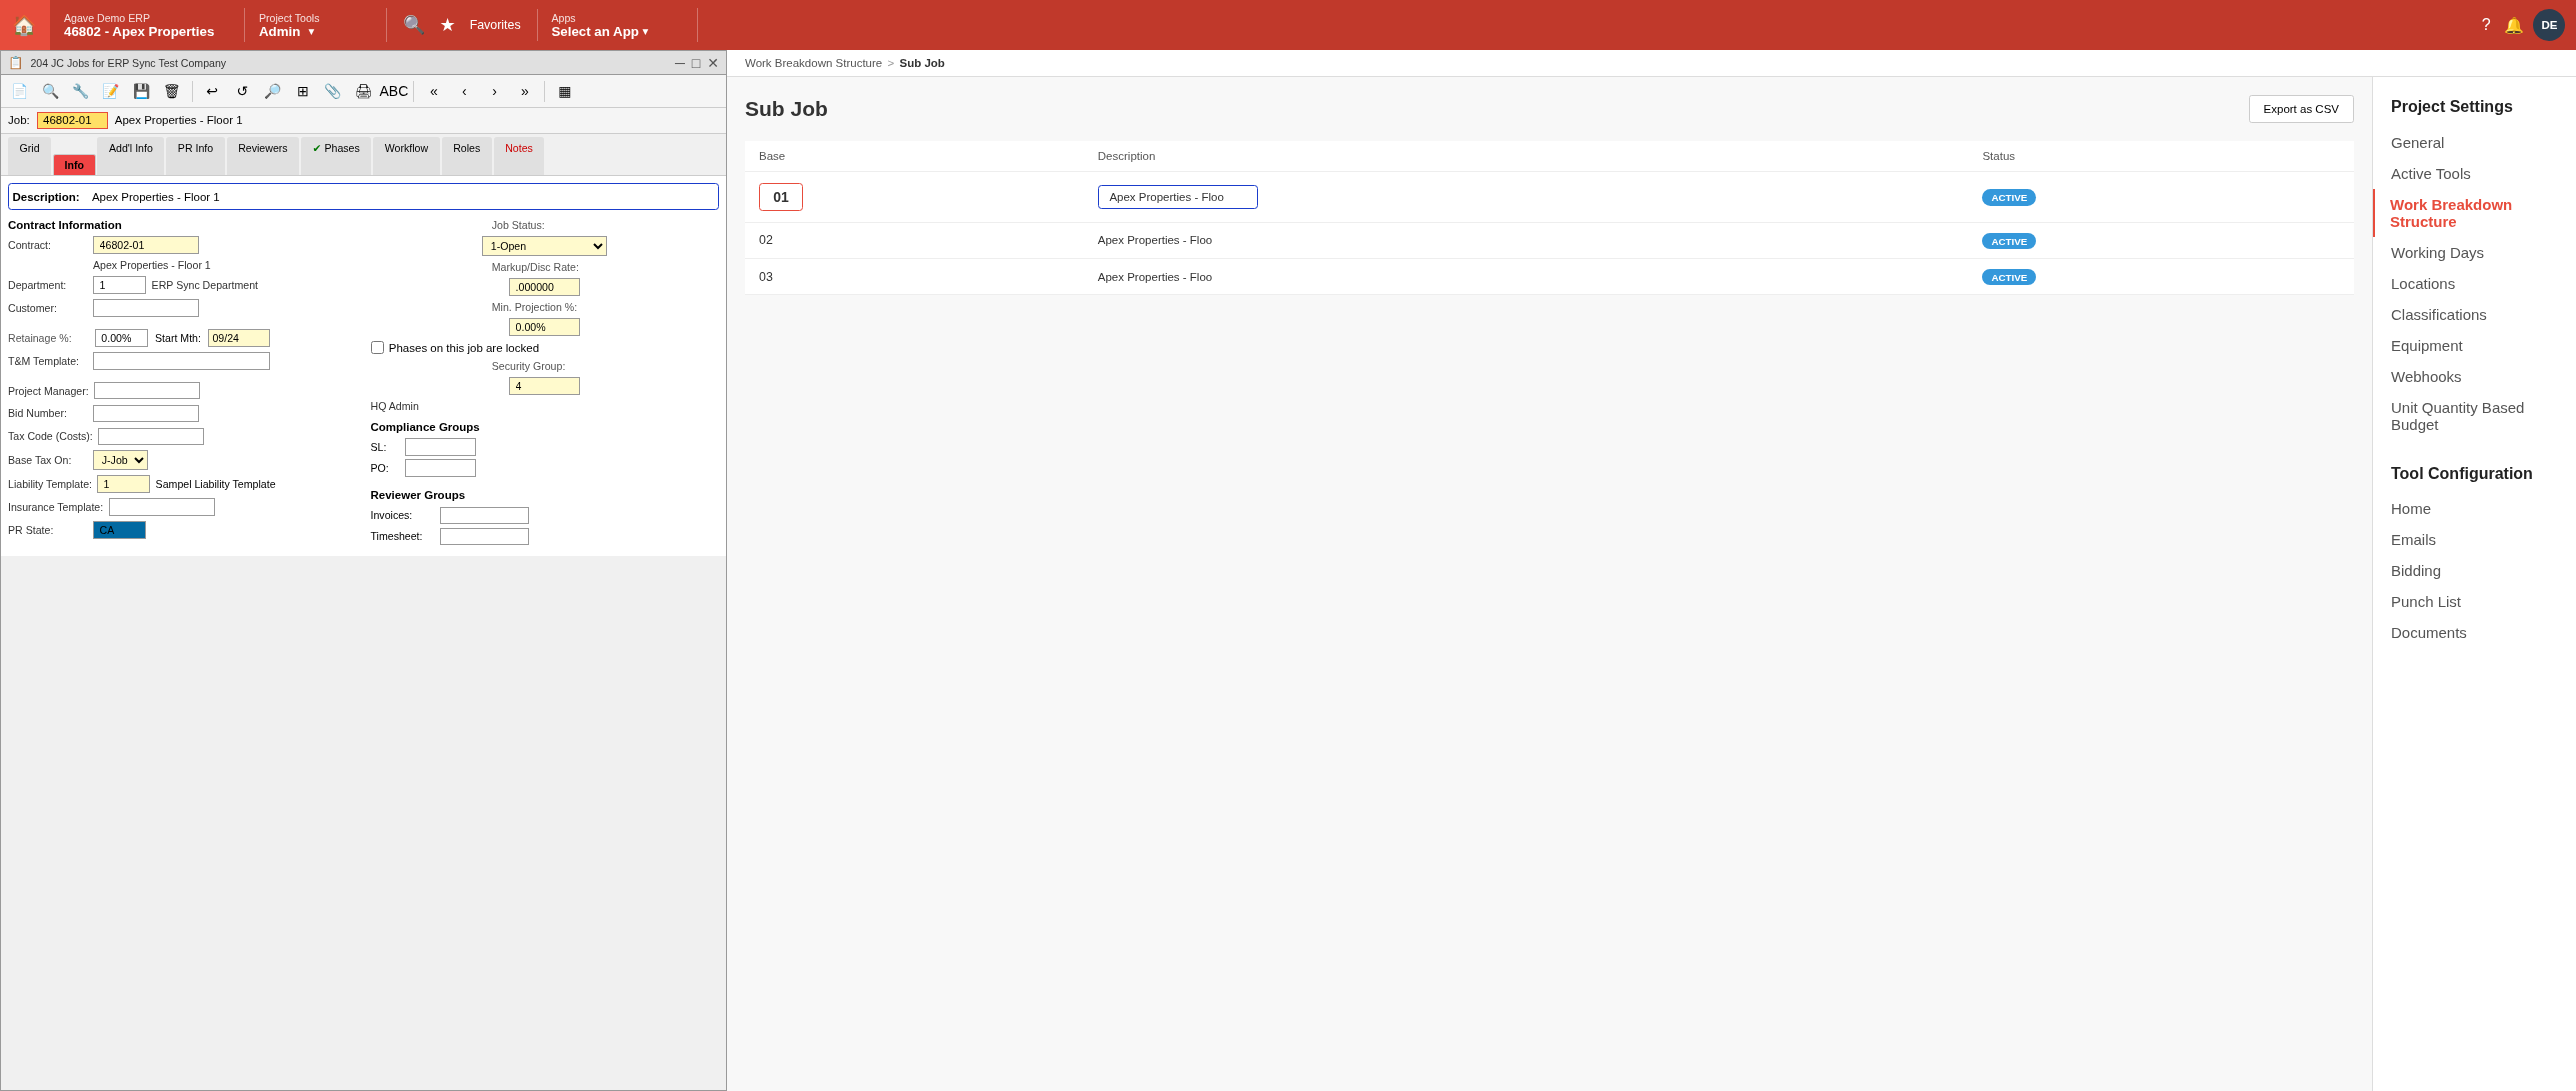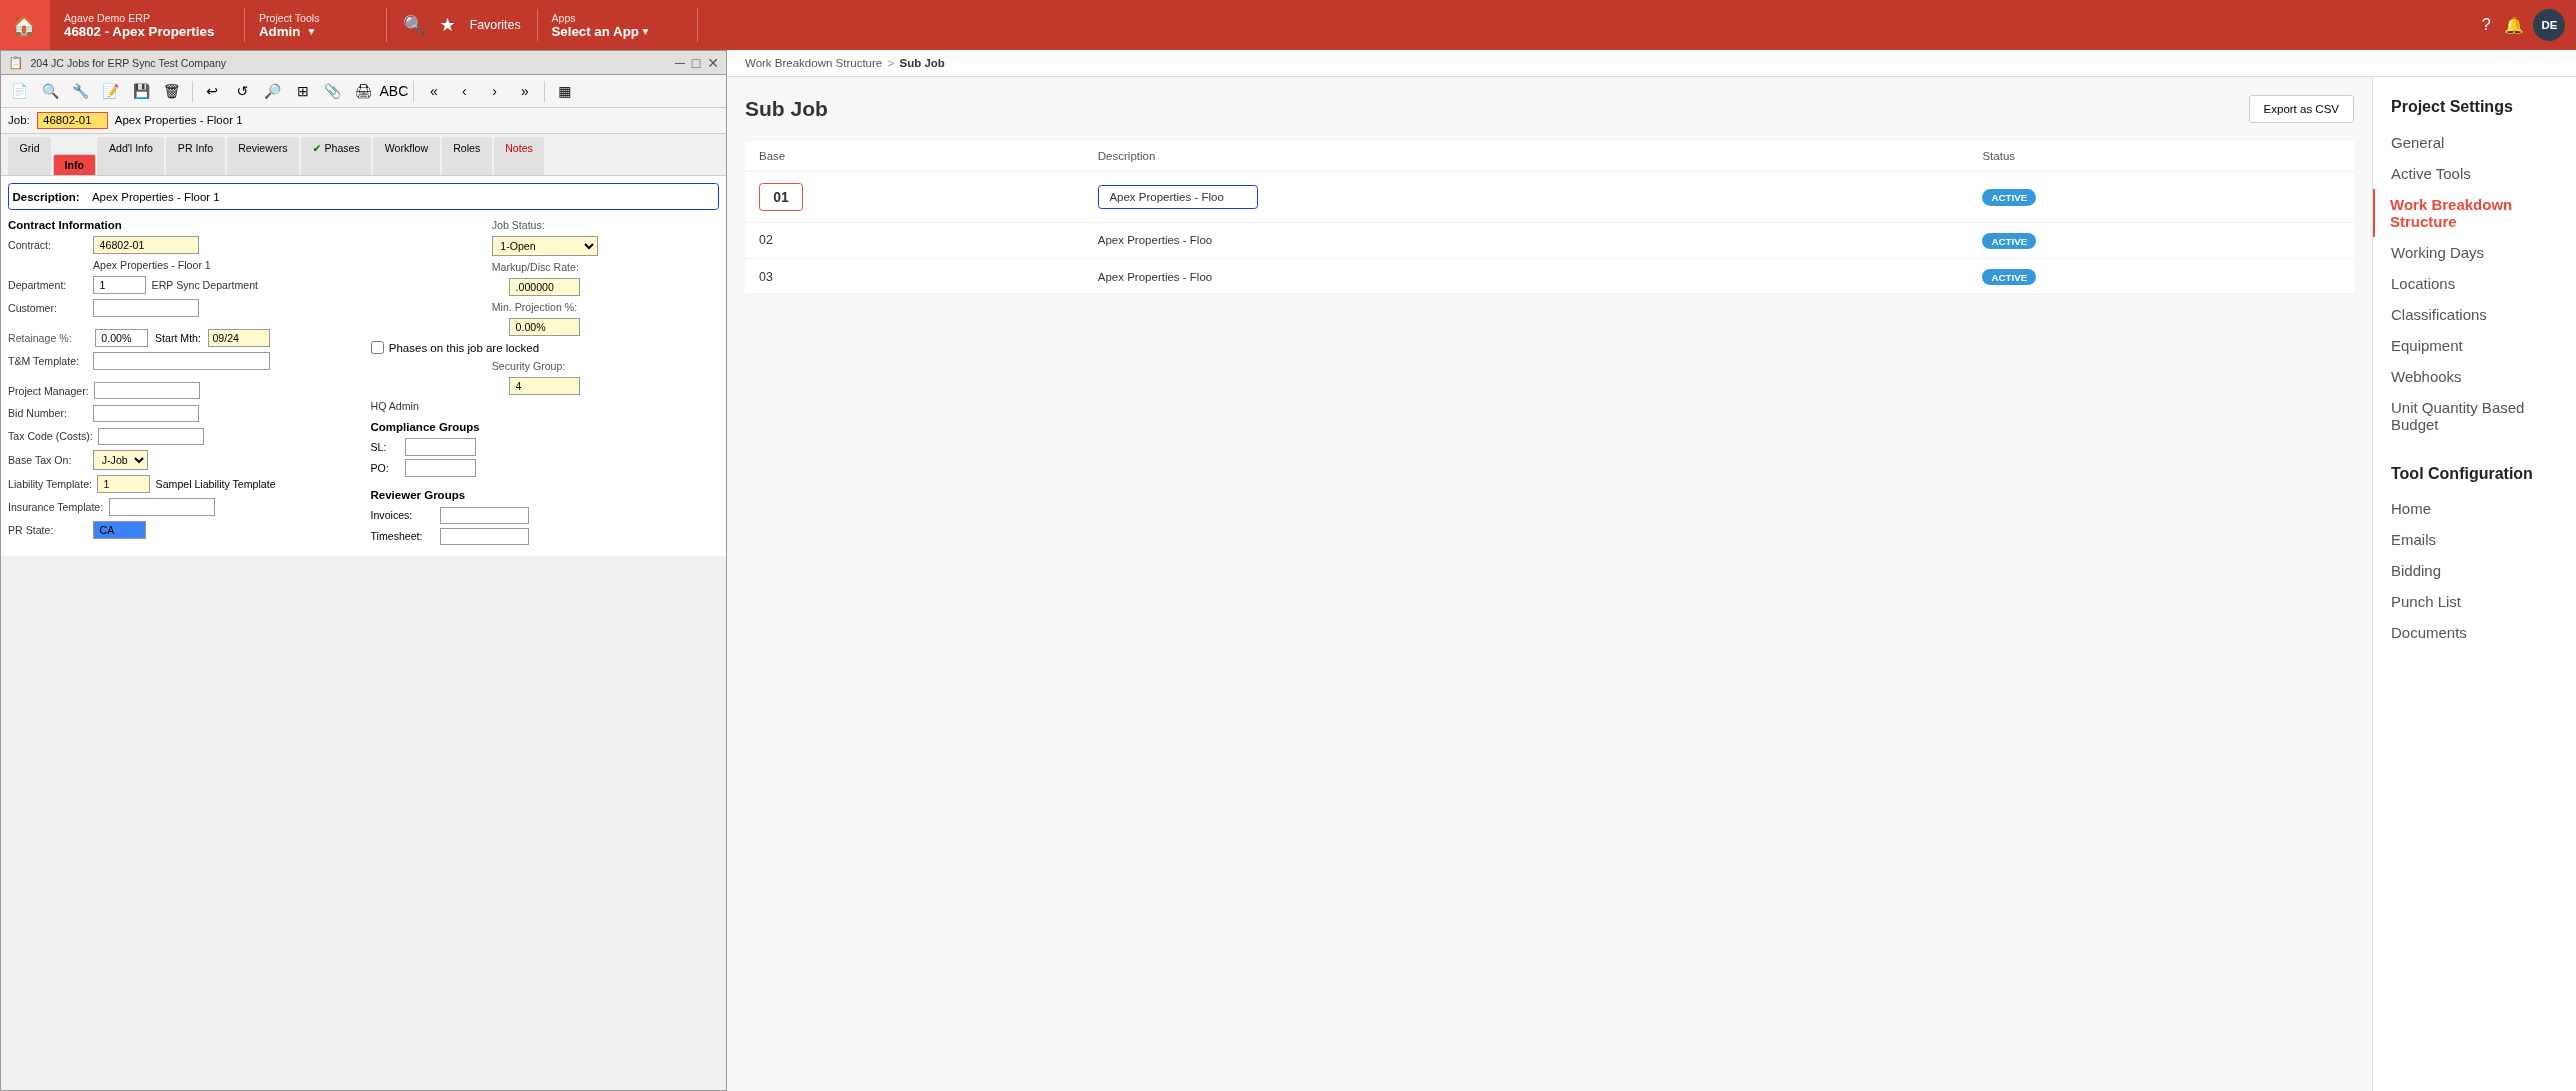--- a/index.html
+++ b/index.html
@@ -382,21 +382,21 @@
       border-left: 2.7px solid #e74c3c;
       padding-left: 15px;
       font-weight: bold;
     }
     .sidebar-divider { height: 18px; }
     .job-status-select {
       border: 0.9px solid #999;
       background: #fffacd;
       padding: 1.8px 3.5px;
       font-size: 10.6px;
-      width: 106px;
+      width: 125px;
     }
 
     .hq-admin-text {
       font-size: 10.6px;
       color: #333;
       margin-top: 3.5px;
     }
 
     .retainage-row {
       display: flex;
@@ -581,21 +581,21 @@
             <span style="font-size:10.6px;">Sampel Liability Template</span>
           </div>
 
           <div class="field-row">
             <label>Insurance Template:</label>
             <input class="field-input medium" type="text" value="" style="">
           </div>
 
           <div class="field-row">
             <label>PR State:</label>
-            <input class="field-input small" type="text" value="CA" style="background: #3b82f6;">
+            <input class="field-input small" type="text" value="CA" style="background: #0369a1;">
           </div>
         </div>
 
         <div class="form-right">
           <div class="right-form-row">
             <label>Job Status:</label>
             <select class="job-status-select">
               <option>1-Open</option>
             </select>
           </div>

